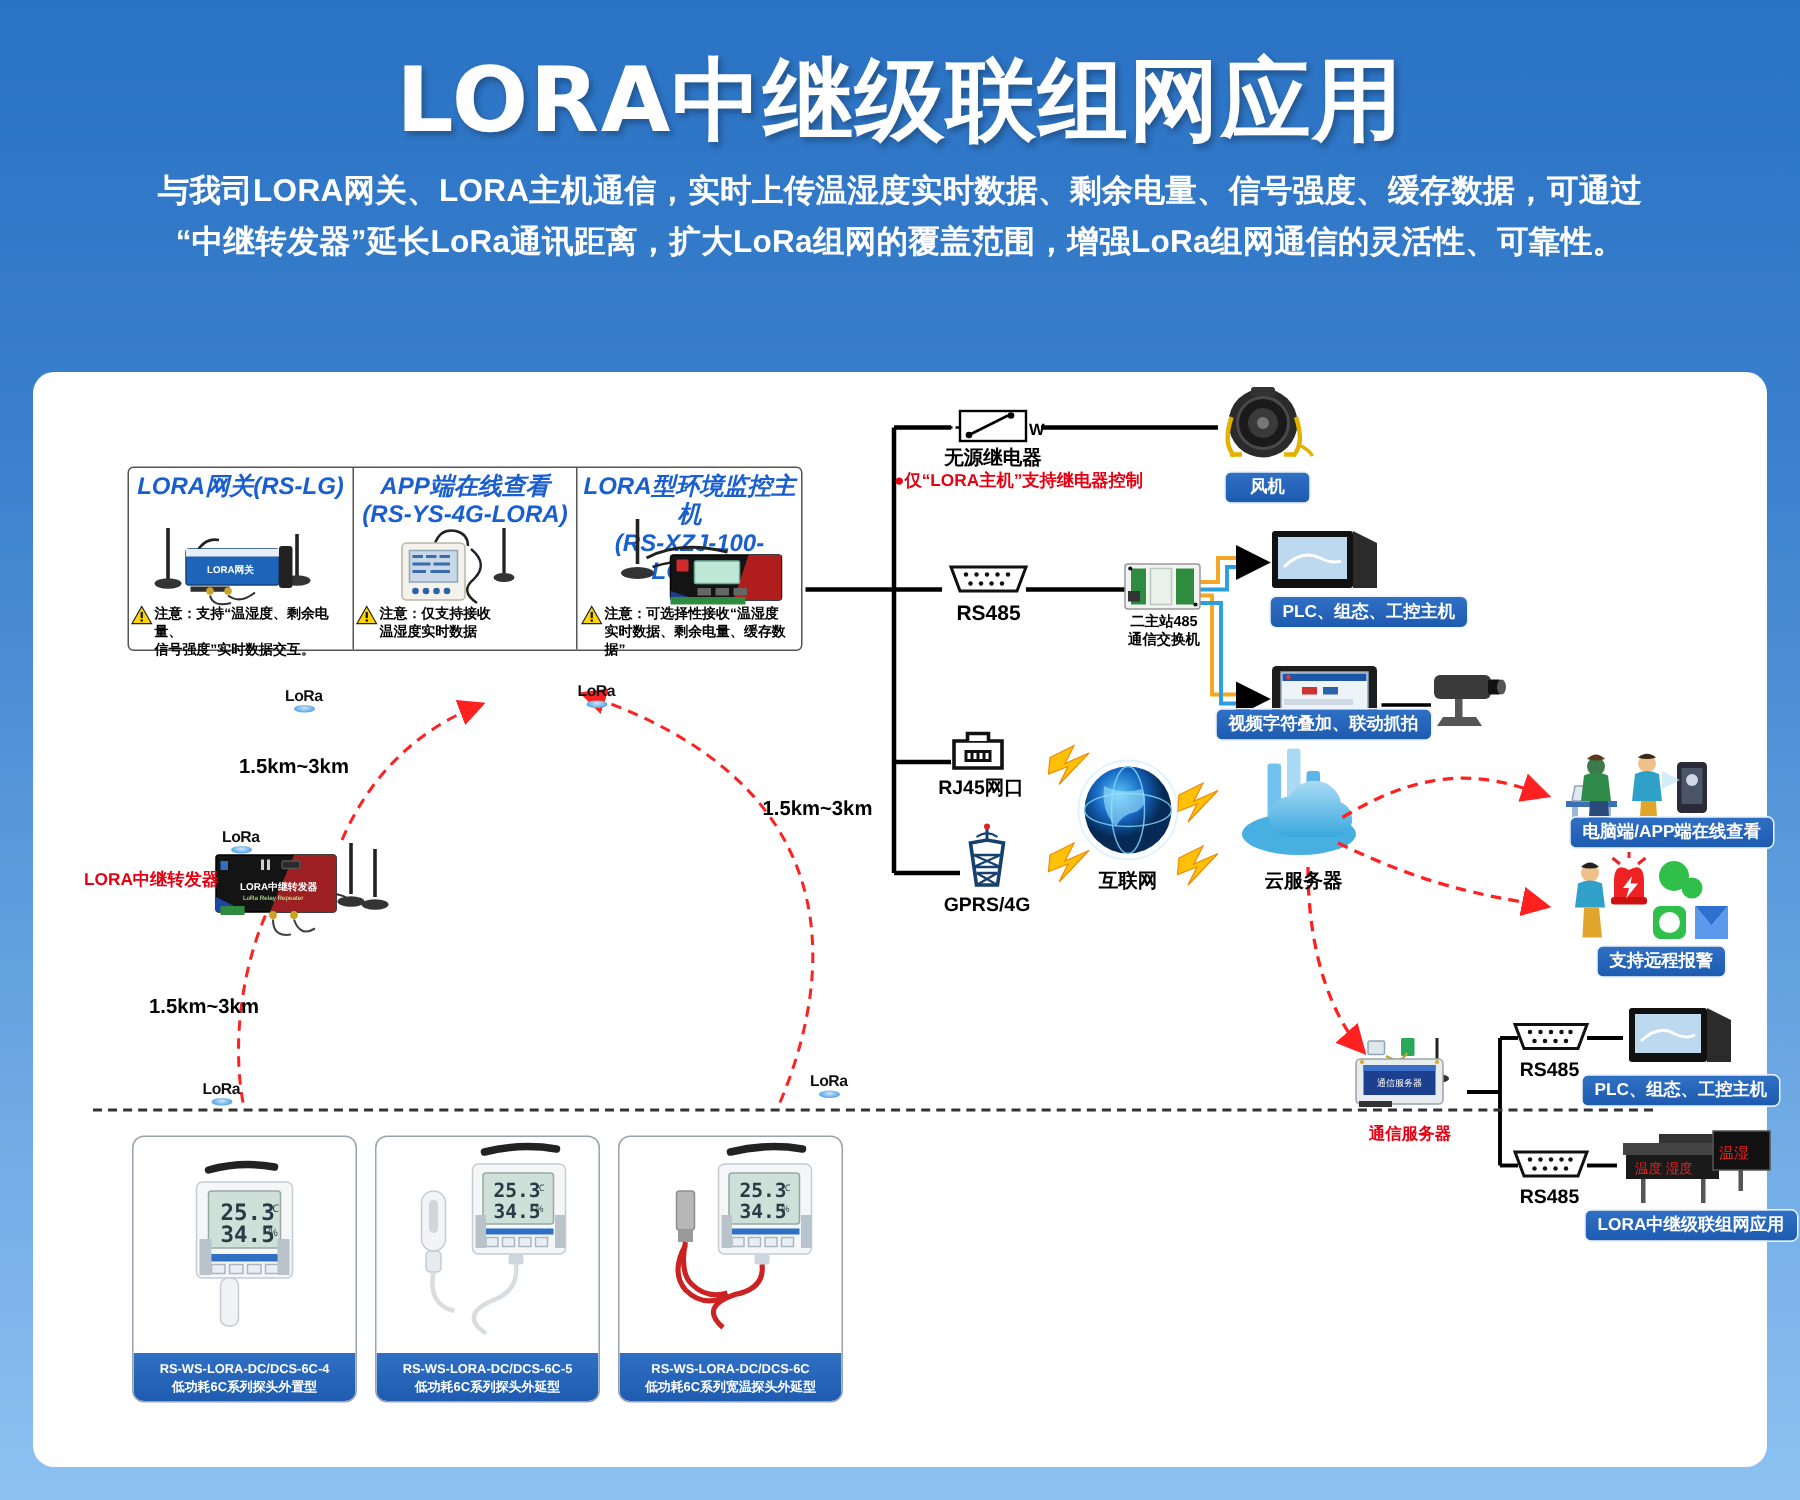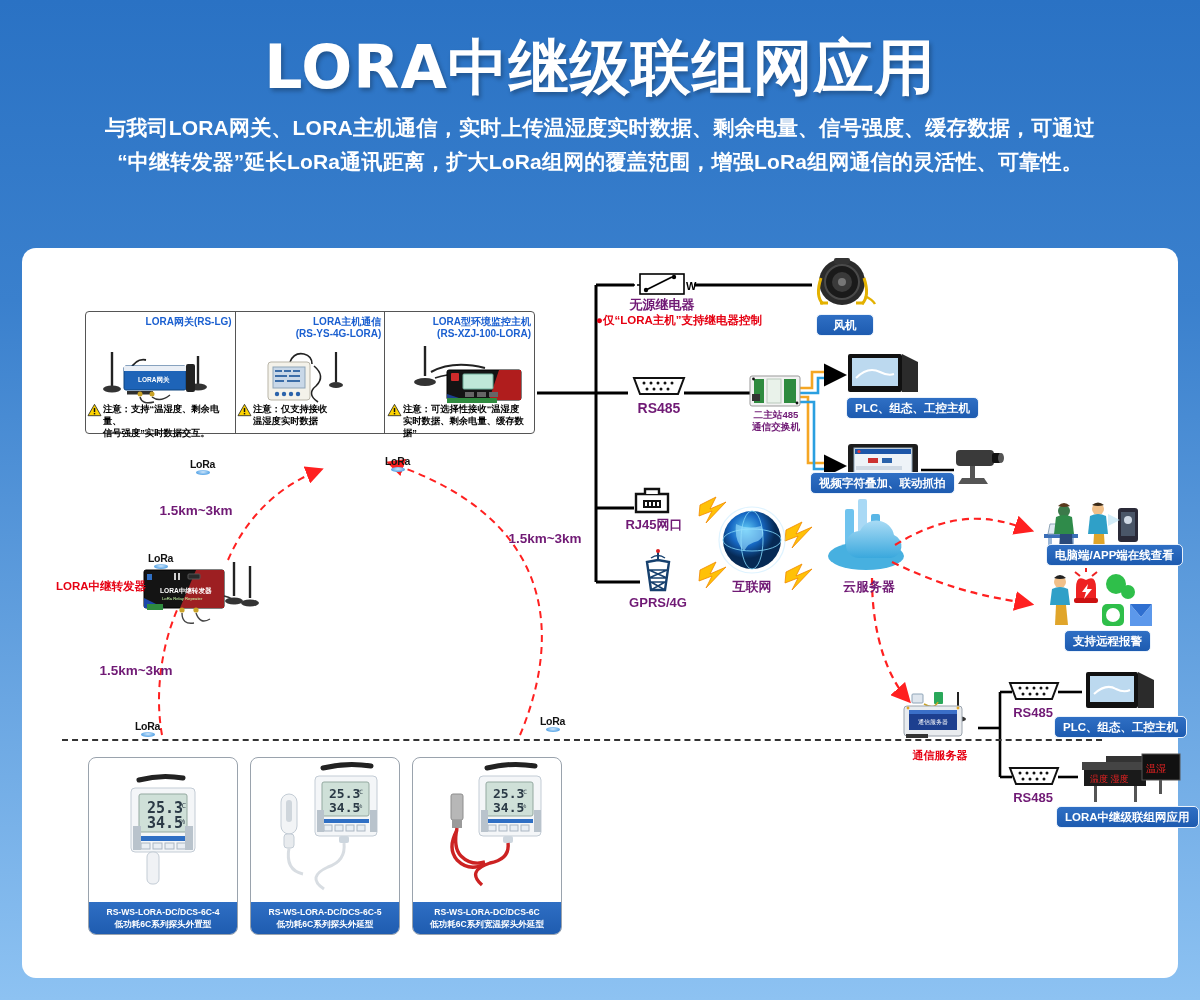--- a/index.html
+++ b/index.html
@@ -33,35 +33,35 @@
 
   
   .abs { position: absolute; }
   .blu-pill {
     background: linear-gradient(180deg,#2f6fc4,#1d5bb0);
     color: #fff; font-size: 11.5px; font-weight: bold;
     border-radius: 5px; padding: 3px 8px; white-space: nowrap;
     text-align: center; line-height: 1.25;
     border: 1px solid #eaf2fb;
   }
-  .blk-label { font-size: 13px; font-weight: bold; color: #701a75; white-space: nowrap; text-align:center;}
+  .blk-label { font-size: 13px; font-weight: bold; color: #000000; white-space: nowrap; text-align:center;}
   .red-label { font-size: 11.5px; font-weight: bold; color: #e60012; white-space: nowrap; text-align:center;}
 
   
   #prodrow {
     position: absolute; left: 85px; top: 311px;
     width: 450px; height: 123px;
     border: 1.5px solid #555; border-radius: 4px;
     display: flex; background:#fff;
   }
   .prodcell { flex: 1; position: relative; padding: 4px 3px 0; }
   .prodcell + .prodcell { border-left: 1.5px solid #555; }
   .prodcell .pname {
-    color: #1a5fd0; font-size: 10px; font-weight: bold;
-    text-align: right; line-height: 1.18; white-space: pre-line;
+    color: #1a5fd0; font-size: 16px; font-weight: bold;
+    text-align: center; line-height: 1.18; white-space: pre-line; font-style: italic;
   }
   .prodnote {
     position: absolute; left: 85px; top: 402px; width: 450px; height: 32px;
     display: flex; pointer-events:none;justify-content:flex-end;
   }
   .prodnote > div { flex: 1; display: flex; align-items: flex-start; gap: 2px; padding: 1px 3px 0; }
   .prodnote .ntxt { font-size: 9.3px; font-weight: bold; color: #000; line-height: 1.3; white-space: pre-line; }
   .warn { flex: 0 0 auto; margin-top: 1px; }
 
   
@@ -216,21 +216,21 @@
       <text x="44" y="40" font-size="6.5" fill="#fff" font-weight="bold" font-family="Liberation Sans, sans-serif">LORA网关</text>
       <rect x="33" y="49" width="26" height="3.5" fill="#2f2f2f"></rect>
       <circle cx="46" cy="52" r="2.5" fill="#c9a227"></circle>
       <circle cx="58" cy="52" r="2.5" fill="#c9a227"></circle>
       <path d="M46,55 q2,8 14,5" stroke="#333" stroke-width="1.4" fill="none"></path>
       <path d="M58,55 q8,6 18,-2" stroke="#333" stroke-width="1.4" fill="none"></path>
     </svg>
   </div>
 
   <div class="prodcell">
-    <div class="pname">LORA主机通信
+    <div class="pname">APP端在线查看
 (RS-YS-4G-LORA)</div>
     <svg class="dev" style="left:22px;top:36px;width:106px;height:60px">
       <path d="M78,4 L78,34" stroke="#222" stroke-width="2.2"></path>
       <ellipse cx="78" cy="37" rx="7" ry="3" fill="#333"></ellipse>
       <path d="M32,14 q4,-10 14,-8 q8,2 8,10" stroke="#222" stroke-width="1.6" fill="none"></path>
       <path d="M56,18 q12,10 2,20 q-10,8 2,16" stroke="#222" stroke-width="1.6" fill="none"></path>
       <rect x="10" y="14" width="42" height="38" rx="3" fill="#f4f2ea" stroke="#b9b5a8"></rect>
       <rect x="15" y="19" width="32" height="21" fill="#c9d8e8" stroke="#8fa5b8"></rect>
       <g fill="#3b6da8">
         <rect x="17" y="22" width="7" height="2"></rect>

